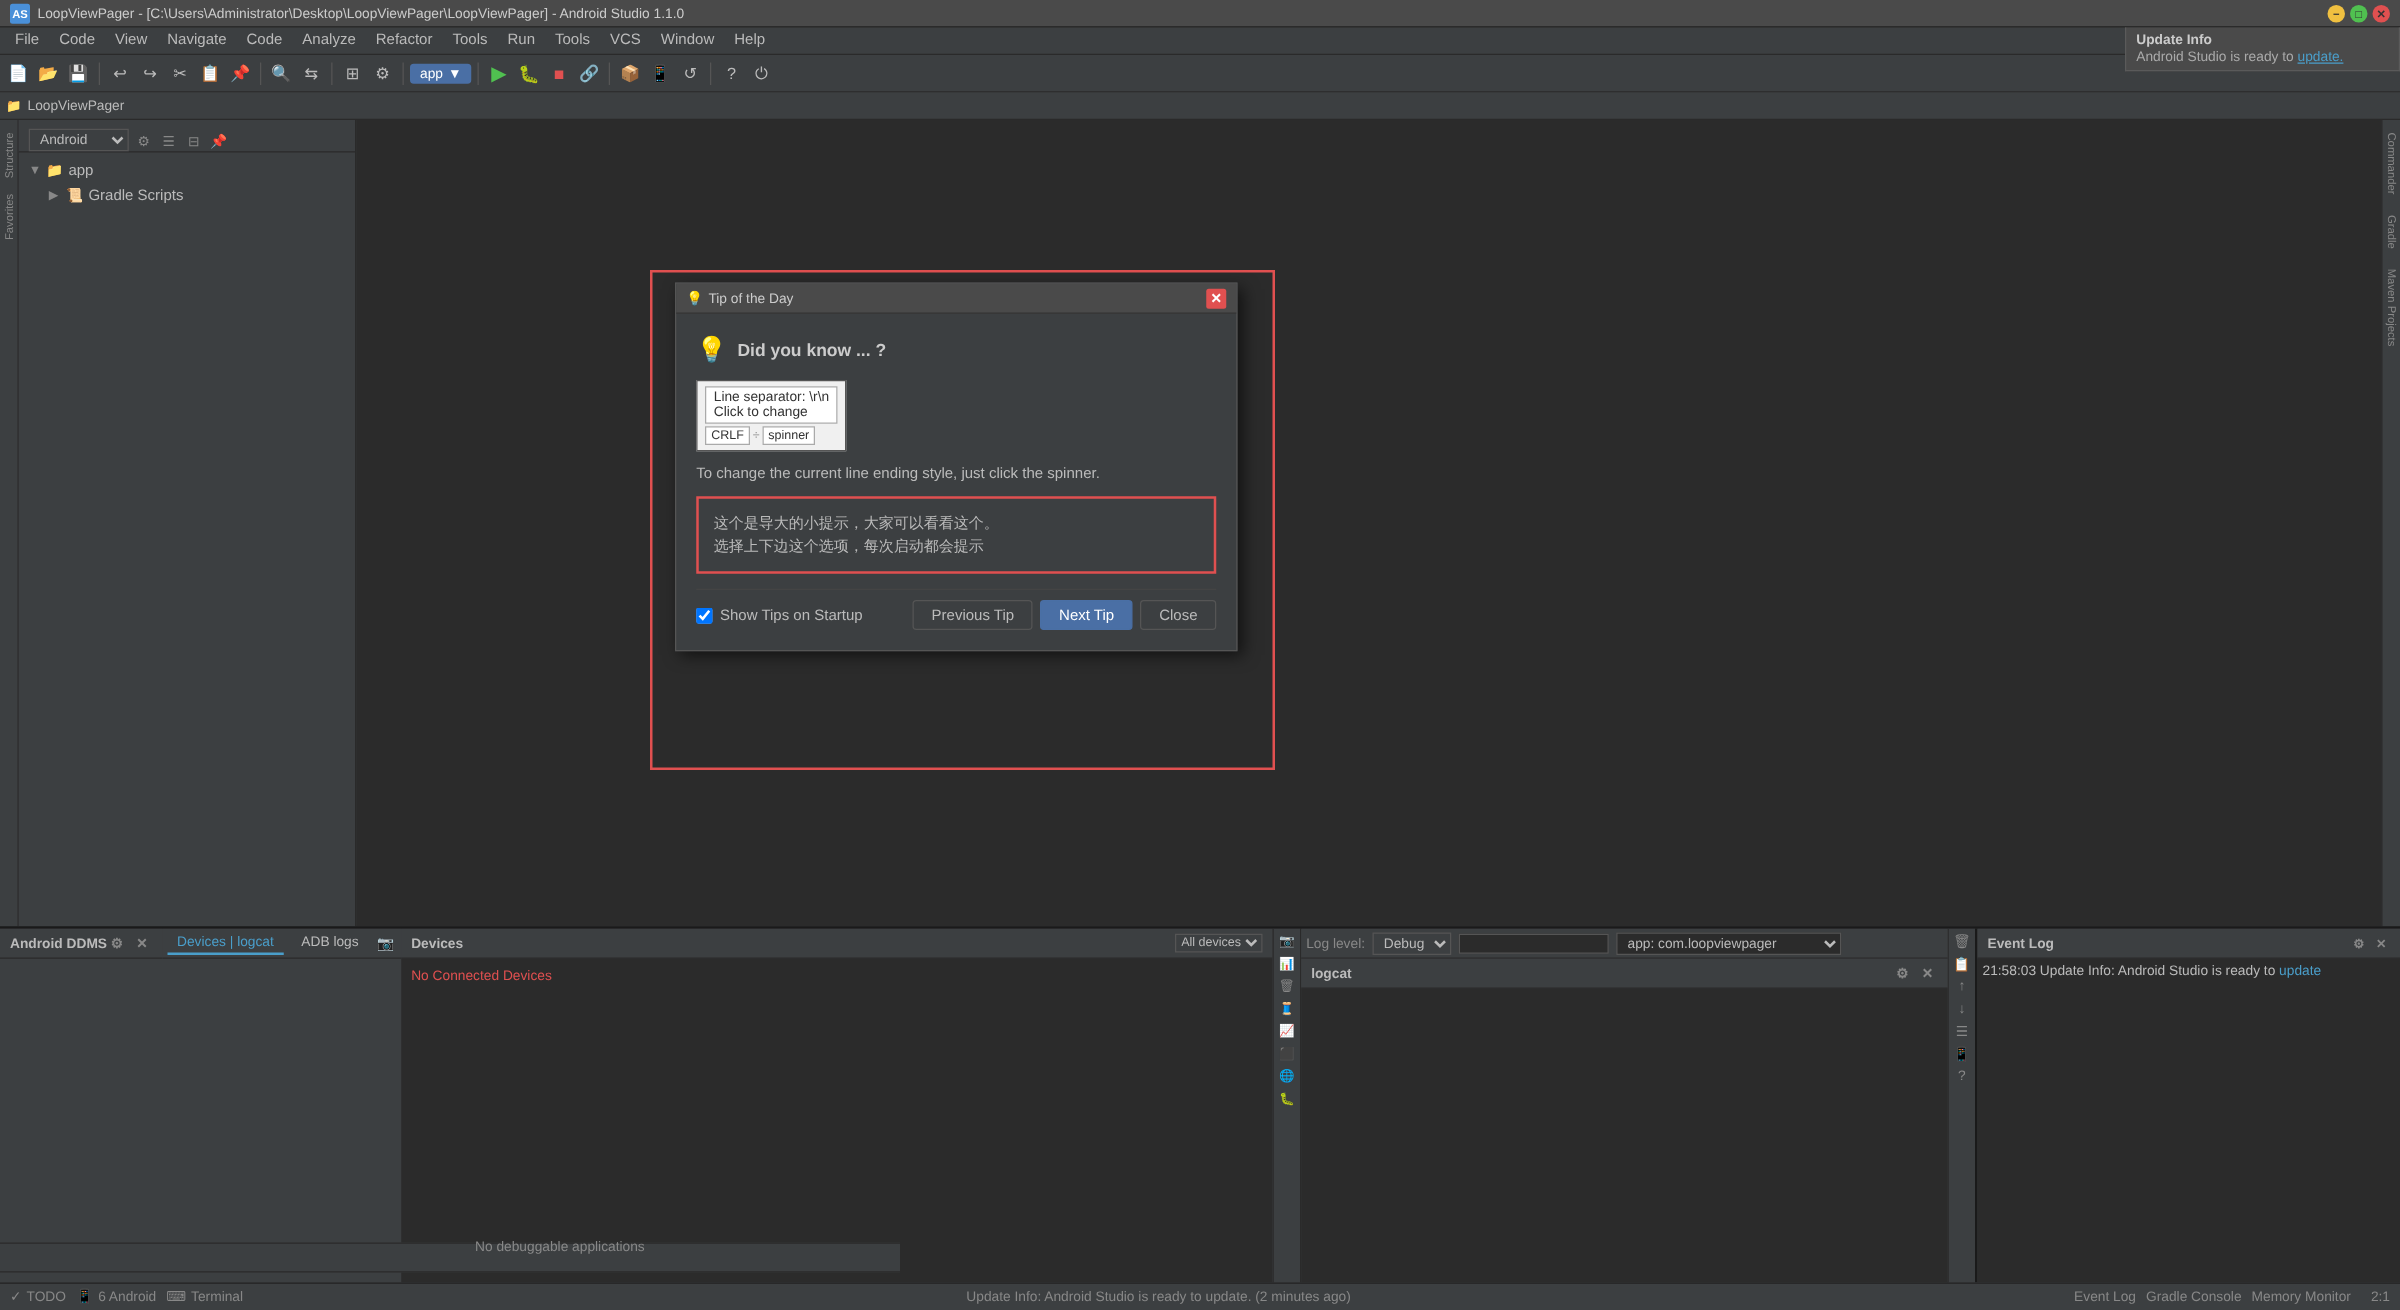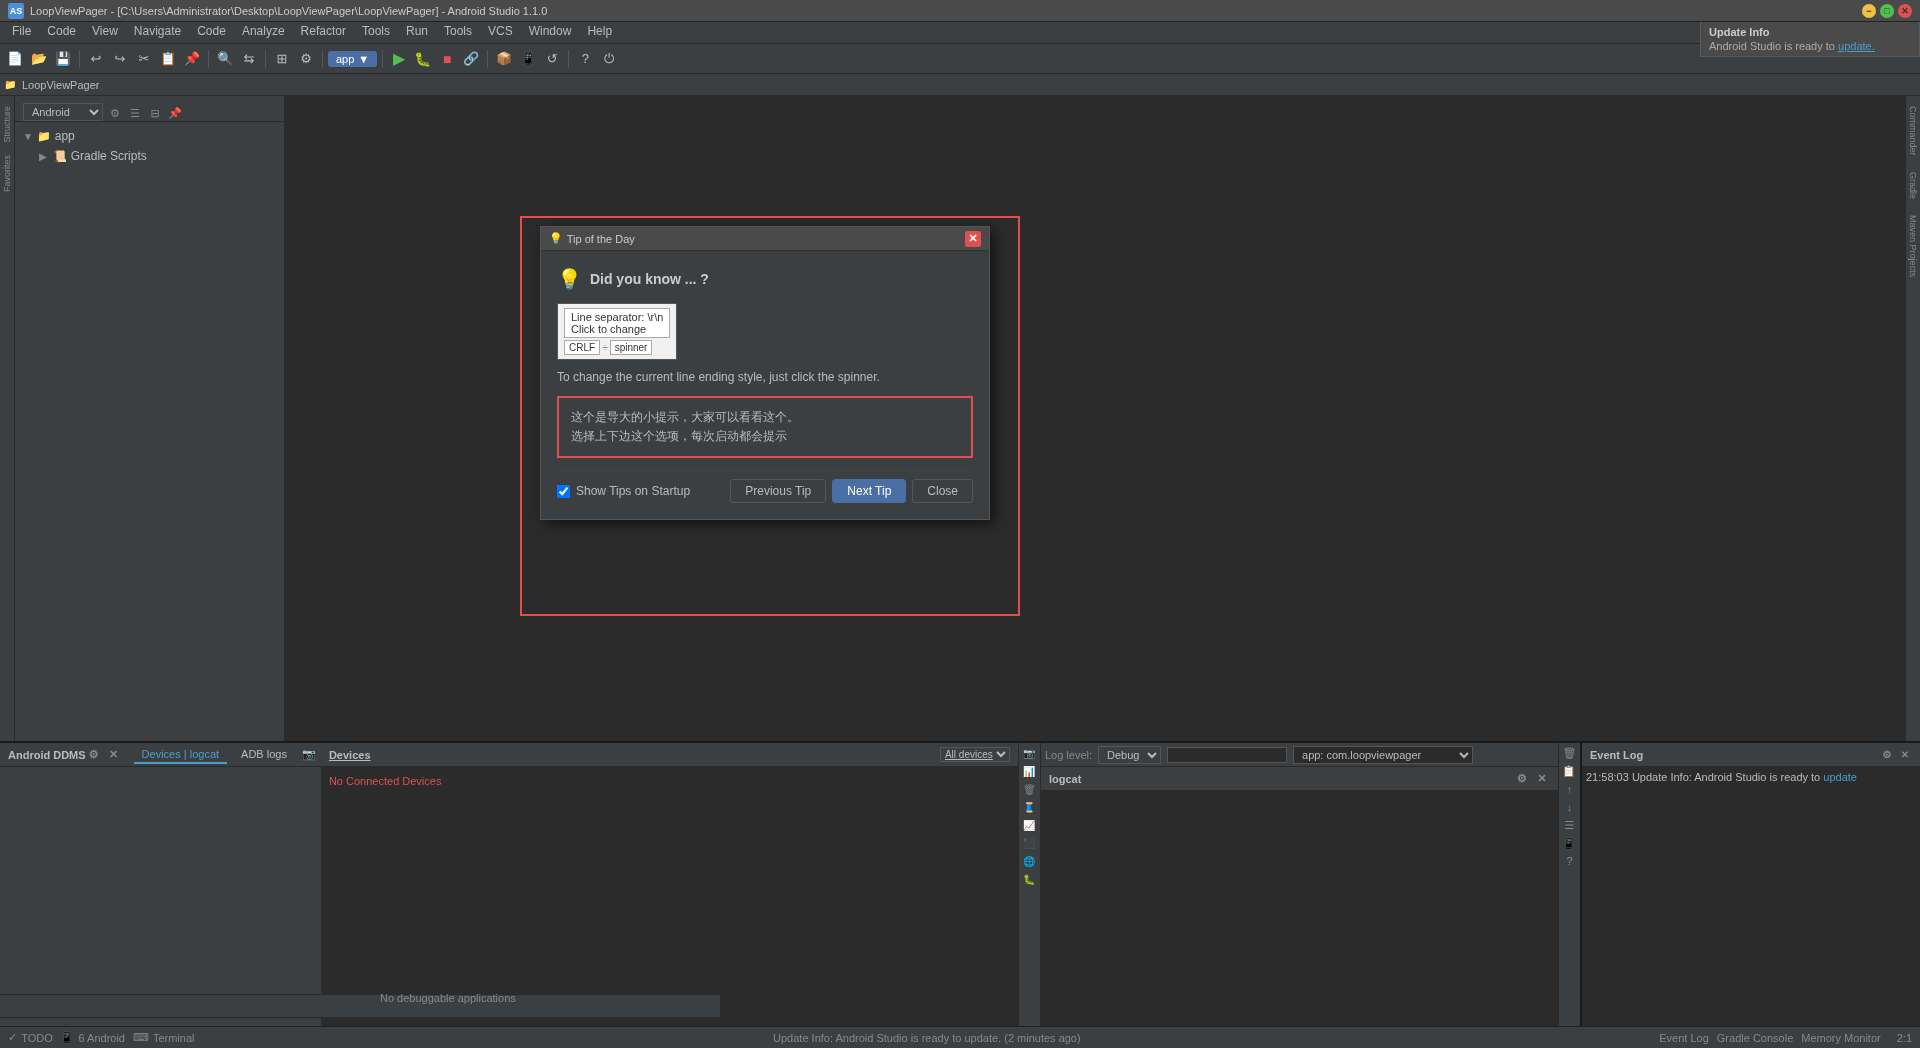--- a/index.html
+++ b/index.html
@@ -267,21 +267,20 @@
     #devices-header {
       height: 24px;
       background: #3c3f41;
       display: flex;
       align-items: center;
       padding: 0 8px;
       font-size: 11px;
       color: #bbbbbb;
       border-bottom: 1px solid #2a2a2a;
       font-weight: bold;
-      text-decoration: underline;
     }
     #devices-body {
       flex: 1;
       background: #2b2b2b;
       padding: 4px;
     }
     .no-devices {
       color: #e05050;
       font-size: 11px;
       padding: 4px;

